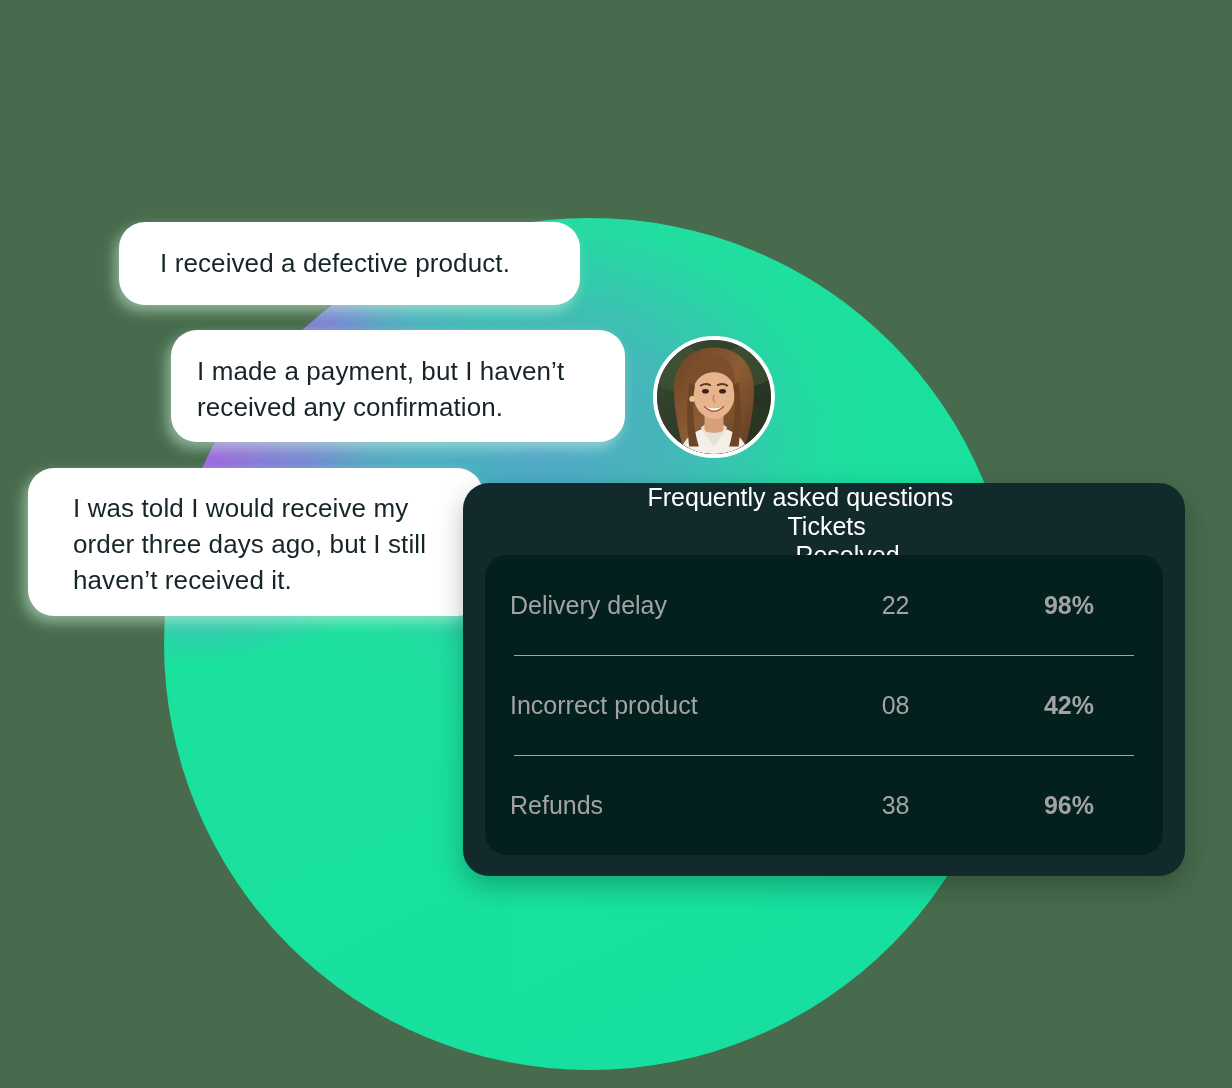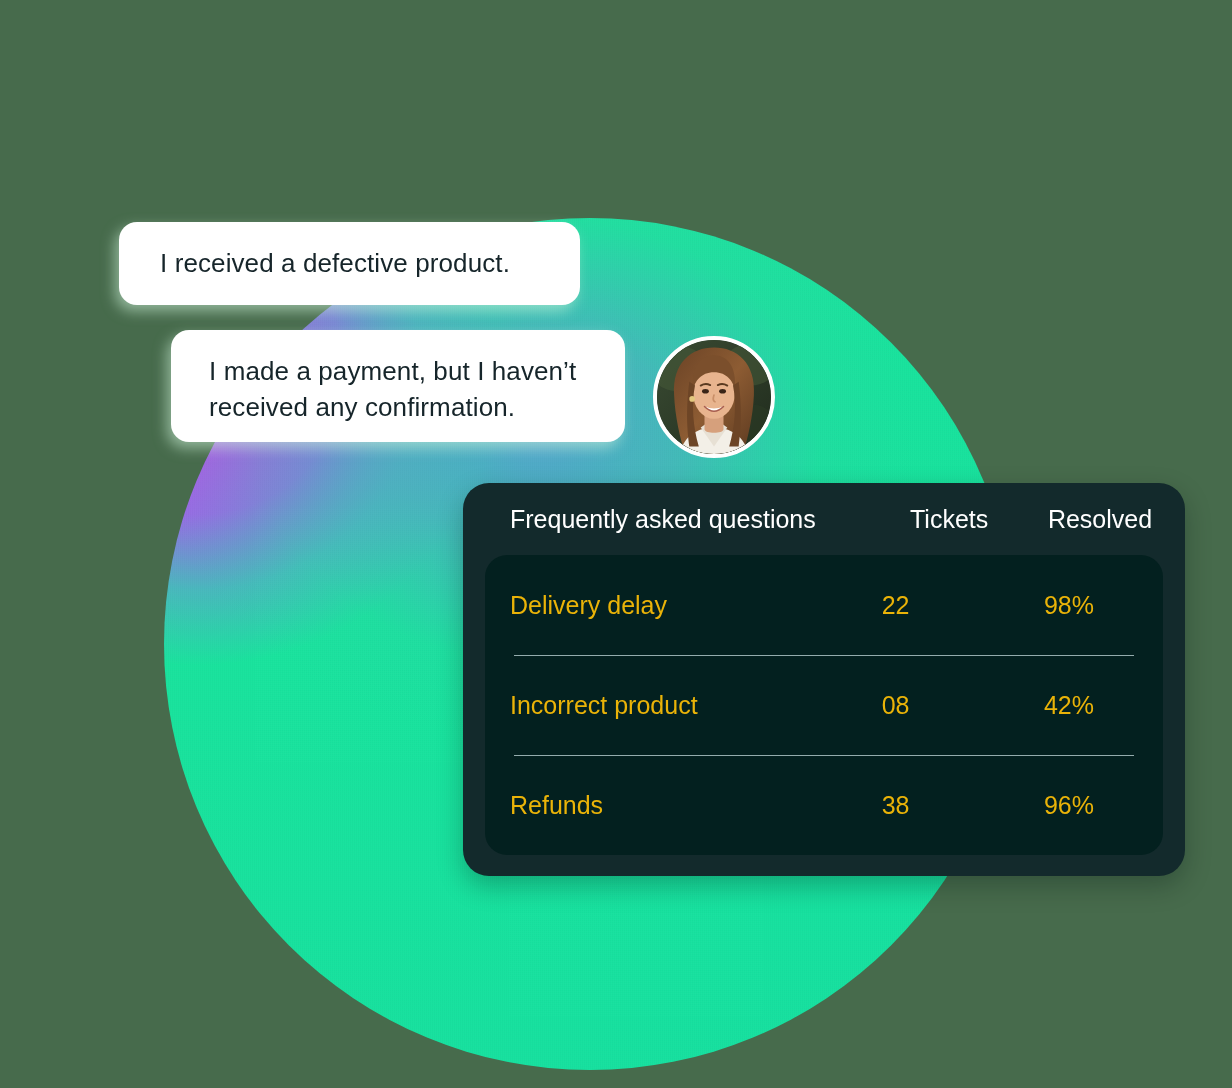--- a/index.html
+++ b/index.html
@@ -53,37 +53,37 @@
     background-image:
       repeating-linear-gradient(0deg, rgba(255,255,255,.045) 0 1px, rgba(0,0,0,0) 1px 2px),
       repeating-linear-gradient(90deg, rgba(0,0,0,.035) 0 1px, rgba(255,255,255,0) 1px 2px);
     pointer-events: none;
   }
 
   
   .bubble {
     position: absolute;
     background: #ffffff;
-    border-radius: 18px;
+    border-radius: 26px;
     color: #16252a;
     font-size: 26px;
     line-height: 36px;
     letter-spacing: .1px;
     box-sizing: border-box;
     box-shadow: -4px 6px 14px rgba(210,245,220,0.55);
   }
   .bubble-1 {
     left: 119px;  top: 222px;
     width: 461px; height: 83px;
     padding: 23px 36px 0 41px;
   }
   .bubble-2 {
     left: 171px;  top: 330px;
     width: 454px; height: 112px;
-    padding: 23px 26px 0 38px;
+    padding: 23px 26px 0 26px;
   }
   .bubble-3 {
     left: 28px;   top: 468px;
     width: 455px; height: 148px;
     padding: 22px 30px 0 45px;
   }
 
   
   .avatar {
     position: absolute;
@@ -110,73 +110,77 @@
   .stats-header {
     position: absolute;
     left: 0; top: 0;
     width: 100%; height: 72px;
     display: flex;
     align-items: center;
     color: #ffffff;
     font-size: 25px;
     padding-left: 47px;
     box-sizing: border-box;
+    flex-direction: column;
   }
   .col-faq     { width: 400px; text-align: left; }
   .col-tickets { width: 120px; text-align: left; }
   .col-resolved{ width: 140px; text-align: center; }
 
   .stats-inner {
     position: absolute;
     left: 22px; top: 72px;
     width: 678px; height: 300px;
     background: #03201f;
     border-radius: 22px;
     box-sizing: border-box;
     padding: 0 25px;
     display: flex;
     flex-direction: column;
   }
   .stats-row {
     flex: 1 1 0;
     display: flex;
     align-items: center;
-    color: #eab308;
+    color: #a3a3a3;
     font-size: 25px;
     box-sizing: border-box;
     position: relative;
   }
   .stats-row + .stats-row::before {
     content: "";
     position: absolute;
     left: 4px; right: 4px; top: 0;
     height: 1px;
     background: rgba(197,219,221,0.75);
   }
   .stats-row .col-faq      { width: 377px; padding-left: 0; }
   .stats-row .col-tickets  { width: 120px; }
-  .stats-row .col-resolved { width: 140px; }
+  .stats-row .col-resolved { width: 140px; font-weight: bold; }
 </style>
 </head>
 <body>
 
 <div id="stage">
 
   <div class="blob">
     <div class="grain"></div>
   </div>
 
   <div class="bubble bubble-1">
     <span>I received a defective product.</span>
   </div>
 
   <div class="bubble bubble-2">
     <span>I made a payment, but I haven’t received any confirmation.</span>
   </div>
 
+  <div class="bubble bubble-3">
+    <span> I was told I would receive my order three days ago, but I still haven’t received it.</span>
+  </div>
 
   <div class="avatar">
     <svg viewBox="0 0 120 120" xmlns="http://www.w3.org/2000/svg">
       <defs>
         <clipPath id="avclip">
             <circle cx="60" cy="60" r="60"></circle>
           </clipPath>
         <linearGradient id="bgLeaf" x1="0" y1="0" x2="1" y2="1">
           <stop offset="0%" stop-color="#3a4b33"></stop>
           <stop offset="55%" stop-color="#2c3a27"></stop>

